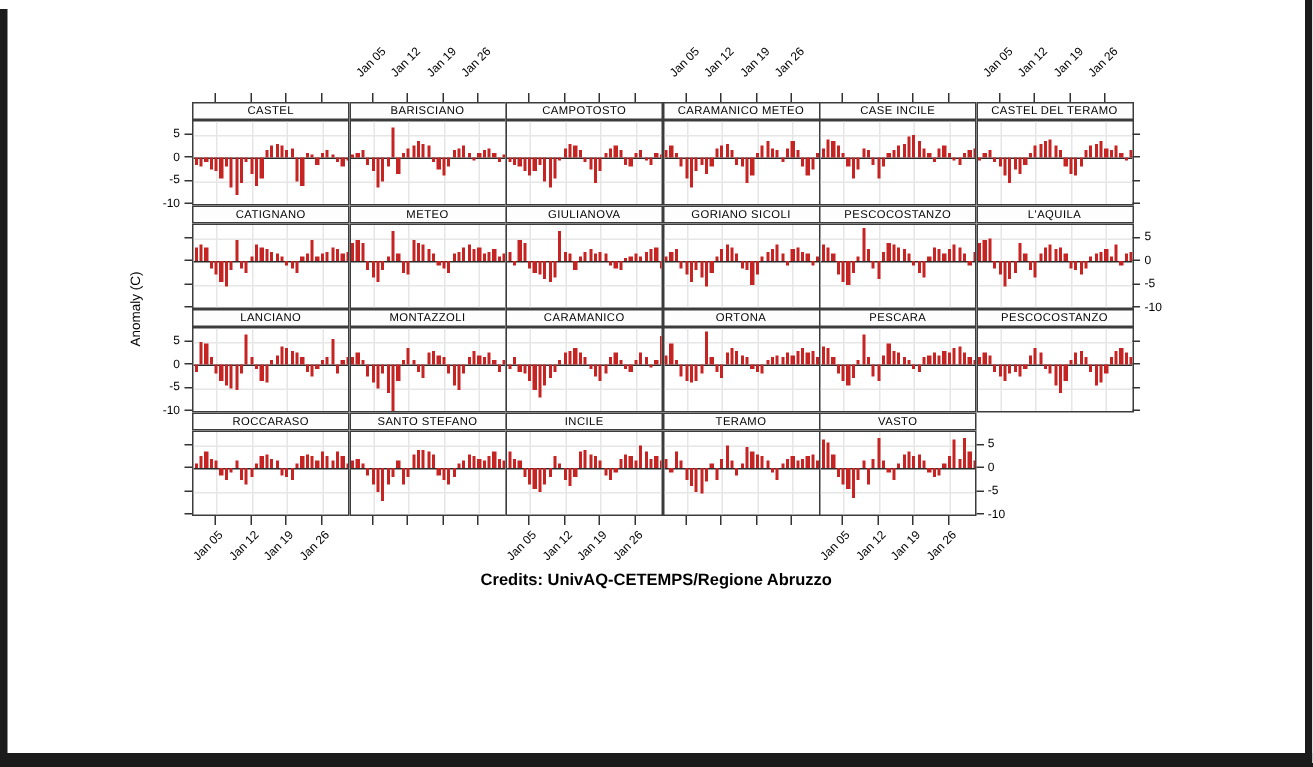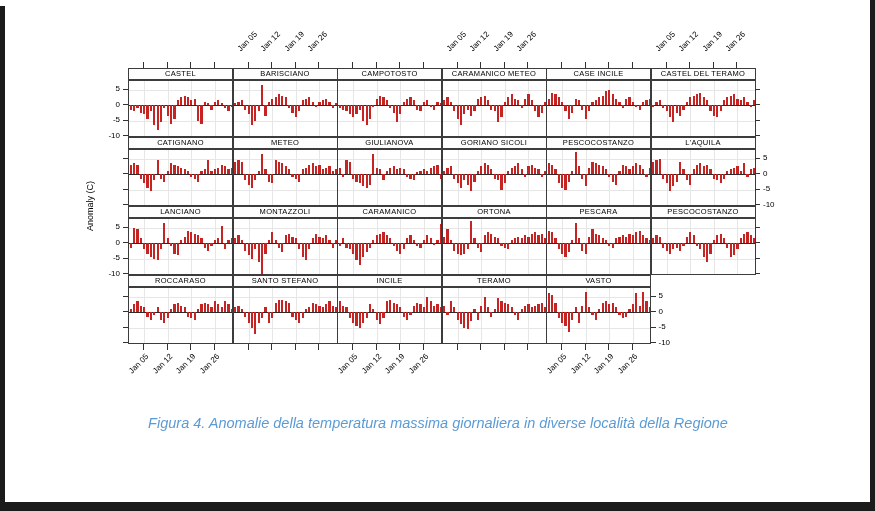--- a/index.html
+++ b/index.html
@@ -1134,19 +1134,20 @@
       <div class="tick" style="left: 527.46px; top: 344px; width: 1px; height: 6px;"></div>
       <div class="tick" style="left: 561.169px; top: 344px; width: 1px; height: 6px;"></div>
       <div class="xlab xlab-bot" style="left: 532.169px; top: 352px; width: 30px; text-align: right;">Jan 05</div>
       <div class="tick" style="left: 584.766px; top: 344px; width: 1px; height: 6px;"></div>
       <div class="xlab xlab-bot" style="left: 555.766px; top: 352px; width: 30px; text-align: right;">Jan 12</div>
       <div class="tick" style="left: 608.363px; top: 344px; width: 1px; height: 6px;"></div>
       <div class="xlab xlab-bot" style="left: 579.363px; top: 352px; width: 30px; text-align: right;">Jan 19</div>
       <div class="tick" style="left: 631.96px; top: 344px; width: 1px; height: 6px;"></div>
       <div class="xlab xlab-bot" style="left: 602.96px; top: 352px; width: 30px; text-align: right;">Jan 26</div>
     </div>
+  <div id="credits">Credits: UnivAQ-CETEMPS/Regione Abruzzo</div>
   <div id="caption" style="color: rgb(91, 155, 213);">
-    <span>Figura 4. Anomalie della temperatura massima giornaliera in diverse località della Regione</span><br>
+    <br>
   </div>
   <div class="frame" id="frame-left"></div>
   <div class="frame" id="frame-right"></div>
   <div class="frame" id="frame-bottom"></div>
 </div>
 
 </body></html>

